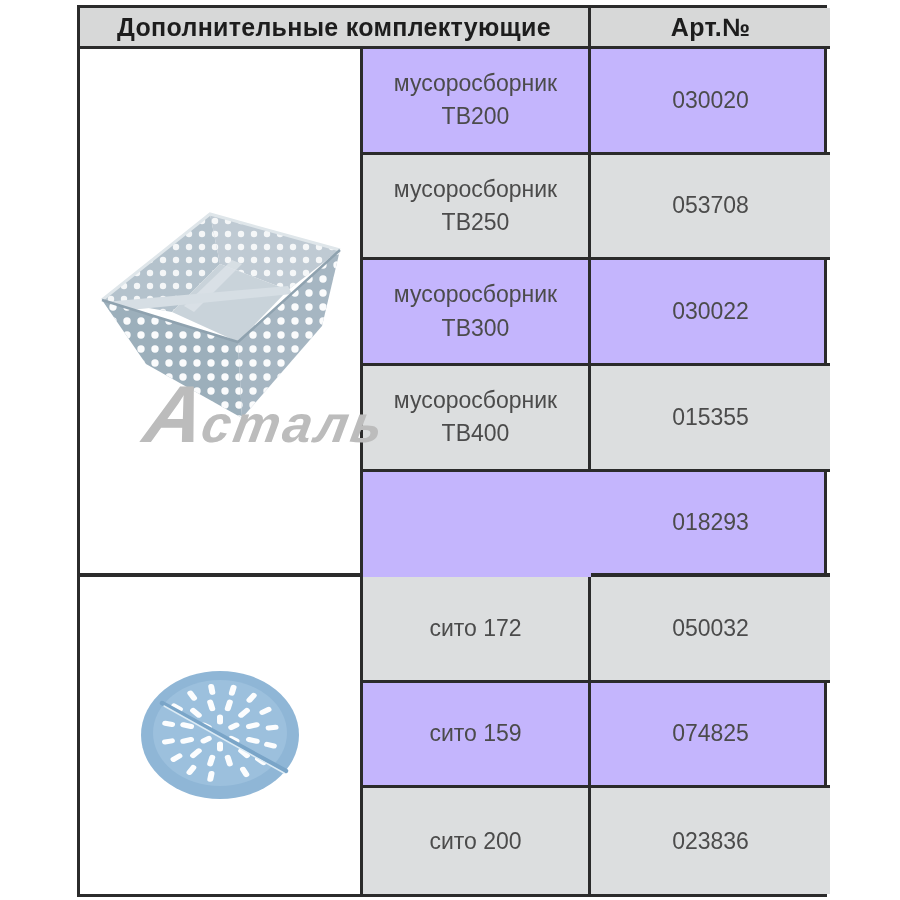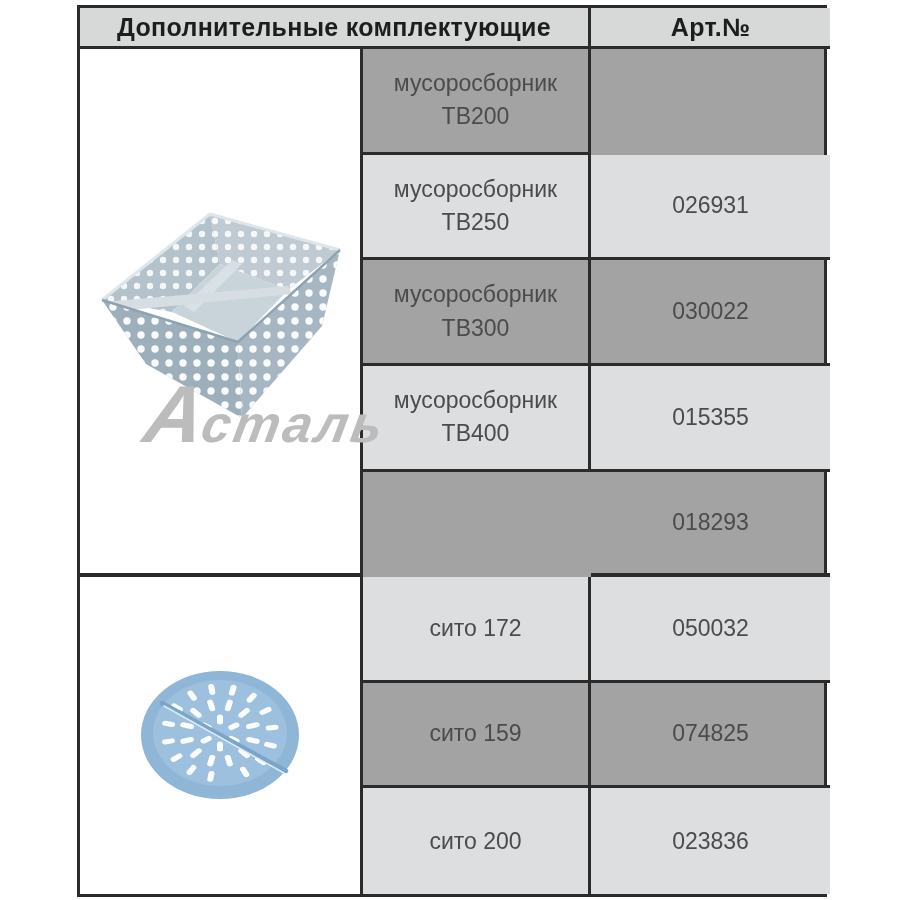--- a/index.html
+++ b/index.html
@@ -16,21 +16,21 @@
   }
   .catalog {
     position: absolute;
     left: 77px; top: 5px;
     width: 750px; height: 892px;
     display: grid;
     grid-template-columns: 283px 228px 239px;
     grid-template-rows: 41px repeat(8, 1fr);
     border: 3px solid #2b2b2b;
     box-sizing: border-box;
-    background: #a3a3a3;
+    background: #c4b5fd;
   }
   .cell {
     border-right: 3px solid #2b2b2b;
     border-bottom: 3px solid #2b2b2b;
     display: flex;
     align-items: center;
     justify-content: center;
     text-align: center;
     box-sizing: border-box;
     position: relative;
@@ -223,23 +223,24 @@
           <g transform="rotate(332)">
               <rect x="-3" y="46" width="6" height="13" rx="3"></rect>
             </g>
         </g>
         <line x1="26" y1="36" x2="150" y2="104" stroke="#7aa5c8" stroke-width="4.5" stroke-linecap="round"></line>
         <line x1="28" y1="39" x2="148" y2="106" stroke="#dcebf5" stroke-width="1.5" stroke-linecap="round"></line>
       </svg>
     </div>
 
     <div class="cell name-cell" style="grid-column:2;grid-row:2">мусоросборник ТВ200</div>
+    <div class="cell art-cell last-col" style="grid-column:3;grid-row:2">030020</div>
 
     <div class="cell name-cell alt" style="grid-column:2;grid-row:3">мусоросборник ТВ250</div>
-    <div class="cell art-cell alt last-col" style="grid-column:3;grid-row:3">026931</div>
+    <div class="cell art-cell alt last-col" style="grid-column:3;grid-row:3">053708</div>
 
     <div class="cell name-cell" style="grid-column:2;grid-row:4">мусоросборник ТВ300</div>
     <div class="cell art-cell last-col" style="grid-column:3;grid-row:4">030022</div>
 
     <div class="cell name-cell alt" style="grid-column:2;grid-row:5">мусоросборник ТВ400</div>
     <div class="cell art-cell alt last-col" style="grid-column:3;grid-row:5">015355</div>
 
     <div class="cell art-cell thick-bottom last-col" style="grid-column:3;grid-row:6">018293</div>
 
     <div class="cell name-cell alt" style="grid-column:2;grid-row:7">сито 172</div>

